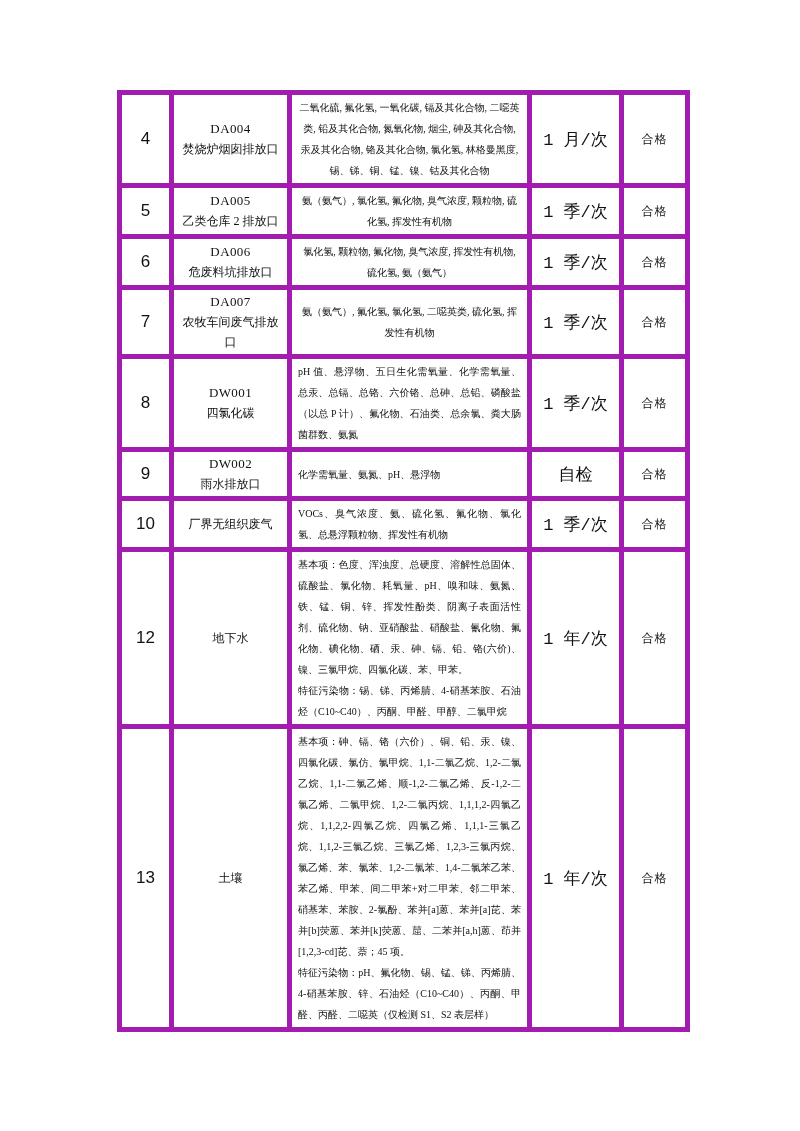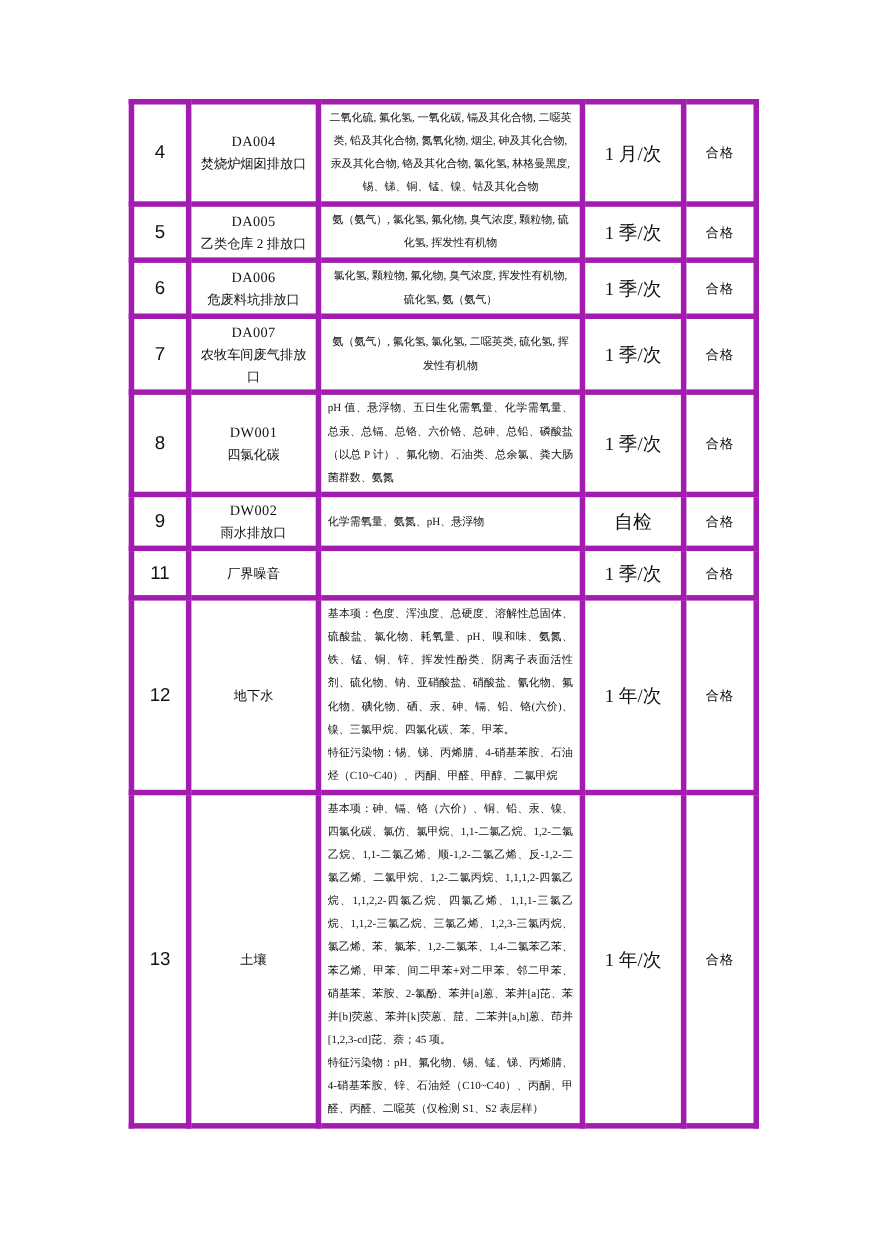--- a/index.html
+++ b/index.html
@@ -19,21 +19,21 @@
     font-family:"Liberation Sans","DejaVu Sans",sans-serif;
     font-size:17px;
   }
   .c-name{text-align:center;font-size:12px;line-height:20px;padding:2px 4px;}
   .c-name .code{font-size:13px;letter-spacing:.4px;}
   .c-items{font-size:10px;line-height:21px;text-align:justify;}
   .c-items p{margin:0;}
   .c-items.items-center{text-align:center;}
   .c-freq{
     text-align:center;font-size:17px;
-    font-family:Liberation Serif, serif;
+    font-family:Liberation Mono, monospace;
     white-space:nowrap;
   }
   .c-result{text-align:center;font-size:12px;letter-spacing:1px;}
 </style>
 </head>
 <body>
 
 <div class="page">
   <table class="monitor">
     <colgroup>
@@ -110,26 +110,28 @@
       <div class="code">DW002</div>
       <div class="nm">雨水排放口</div>
     </td>
     <td class="c-items">
             <p>化学需氧量、氨氮、pH、悬浮物</p>
           </td>
     <td class="c-freq">自检</td>
     <td class="c-result">合格</td>
   </tr>
         <tr style="height: 45px;">
-    <td class="c-seq">11</td>
+    <td class="c-seq">10</td>
     <td class="c-name">
 
-      <div class="nm">厂界噪音</div>
+      <div class="nm">厂界无组织废气</div>
     </td>
-    <td class="c-items"></td>
+    <td class="c-items">
+            <p>VOCs、臭气浓度、氨、硫化氢、氟化物、氯化氢、总悬浮颗粒物、挥发性有机物</p>
+          </td>
     <td class="c-freq">1 季/次</td>
     <td class="c-result">合格</td>
   </tr>
         <tr style="height: 165px;">
     <td class="c-seq">12</td>
     <td class="c-name">
 
       <div class="nm">地下水</div>
     </td>
     <td class="c-items">

